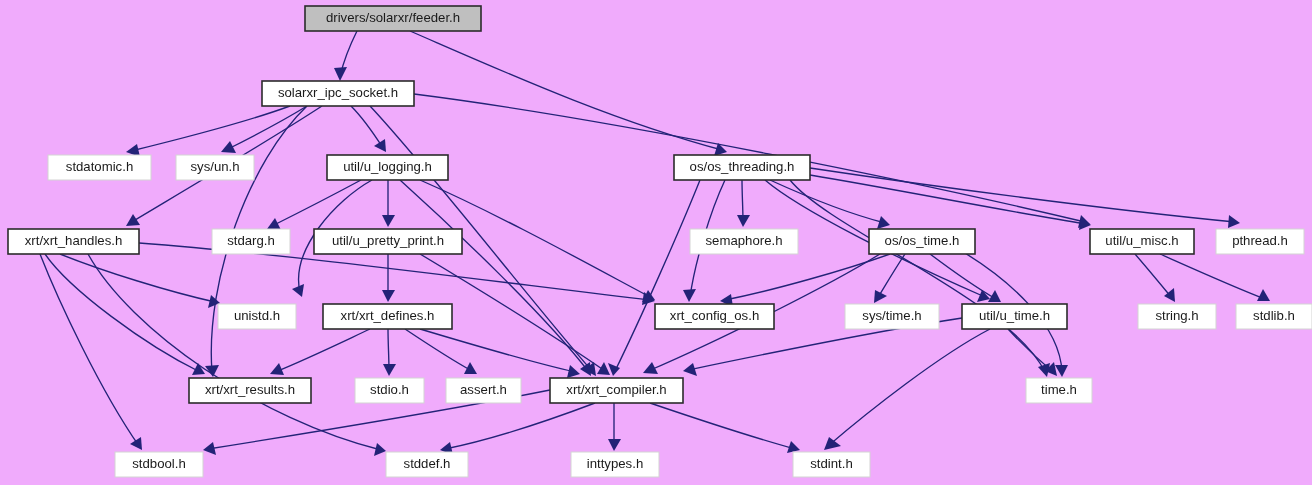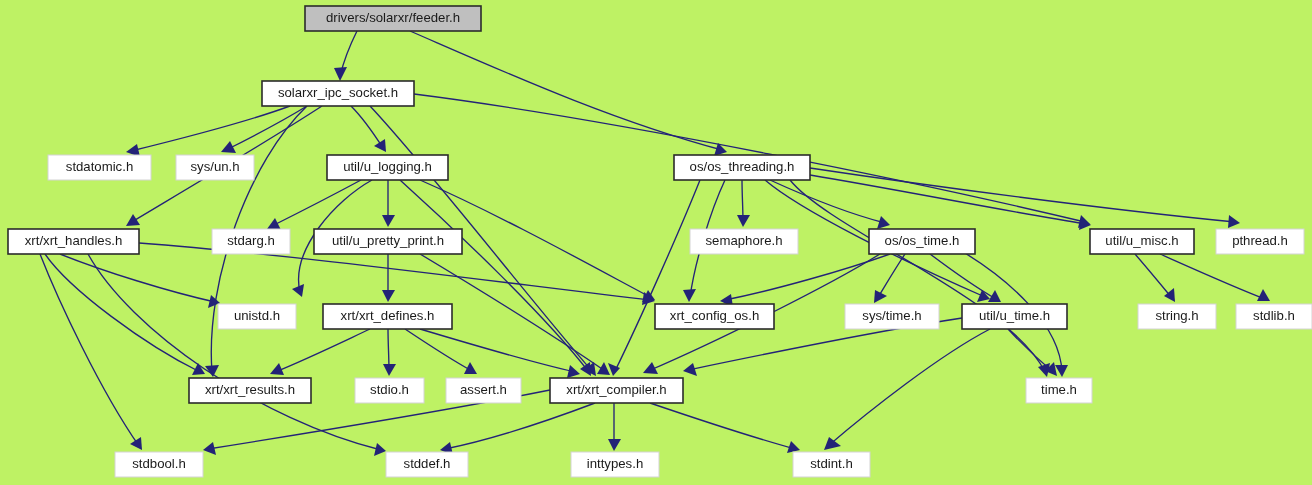--- a/index.html
+++ b/index.html
@@ -4,21 +4,21 @@
 <style>
   html, body {
     margin: 0;
     padding: 0;
     background: #ffffff;
   }
   #graph-root {
     position: relative;
     width: 1312px;
     height: 485px;
-    background: #bef264;
+    background: #f0abfc;
     font-family: "Liberation Sans", sans-serif;
     overflow: hidden;
   }
   svg#graph-canvas {
     position: absolute;
     left: 0;
     top: 0;
     width: 1312px;
     height: 485px;
   }

